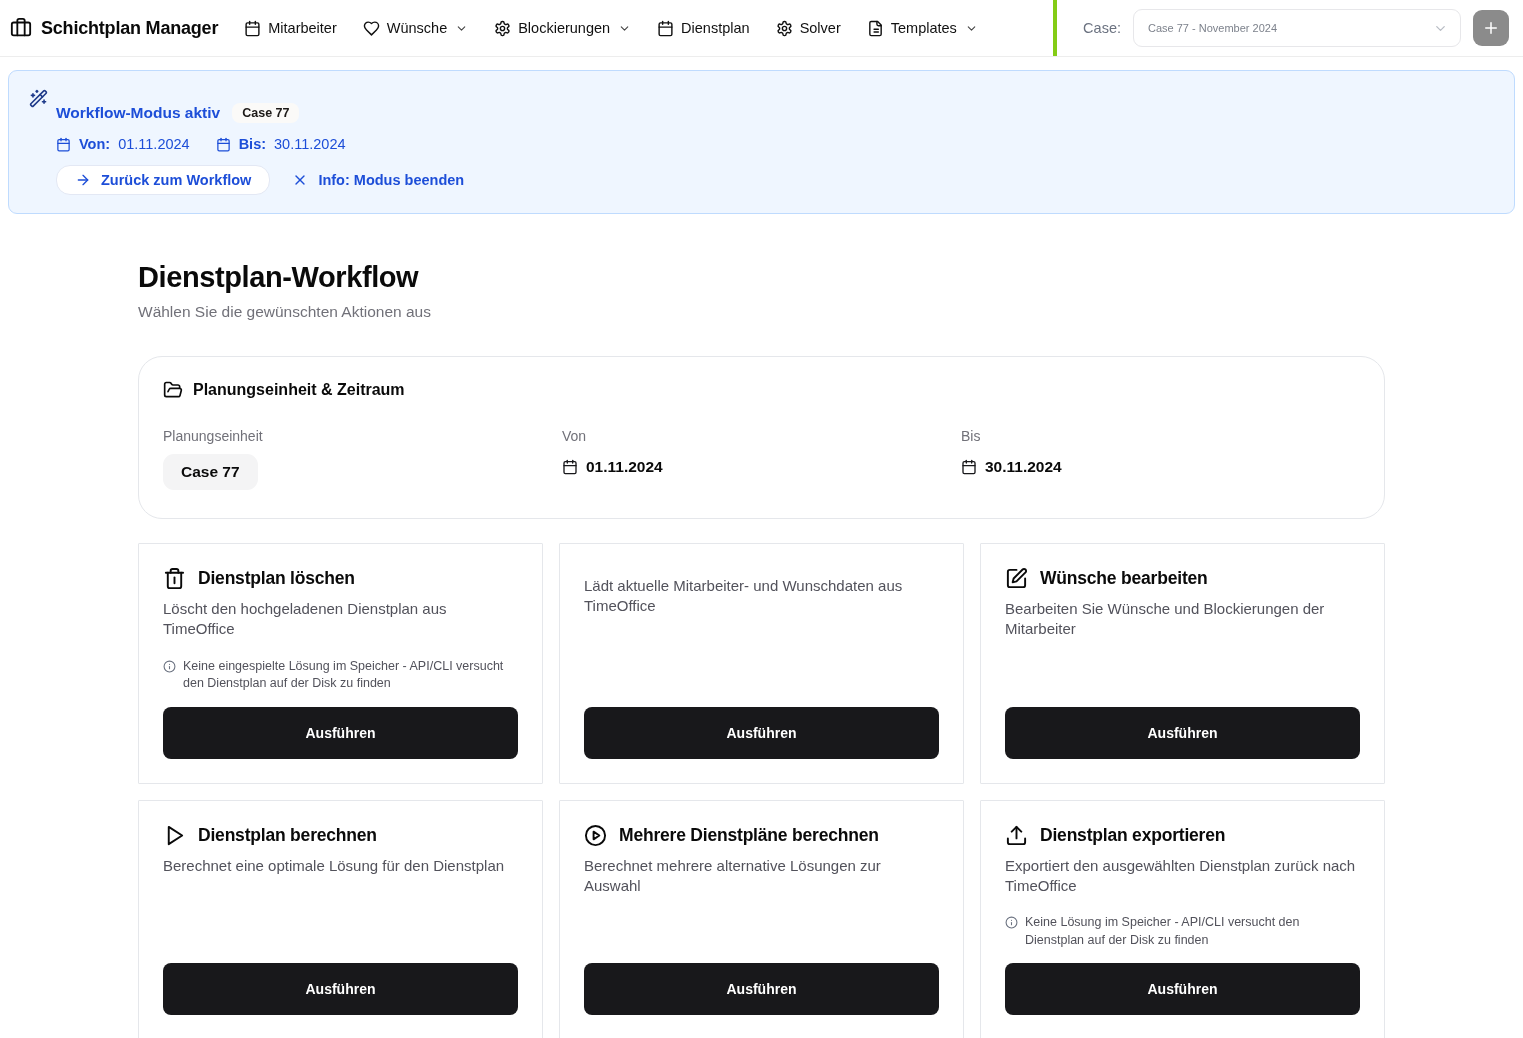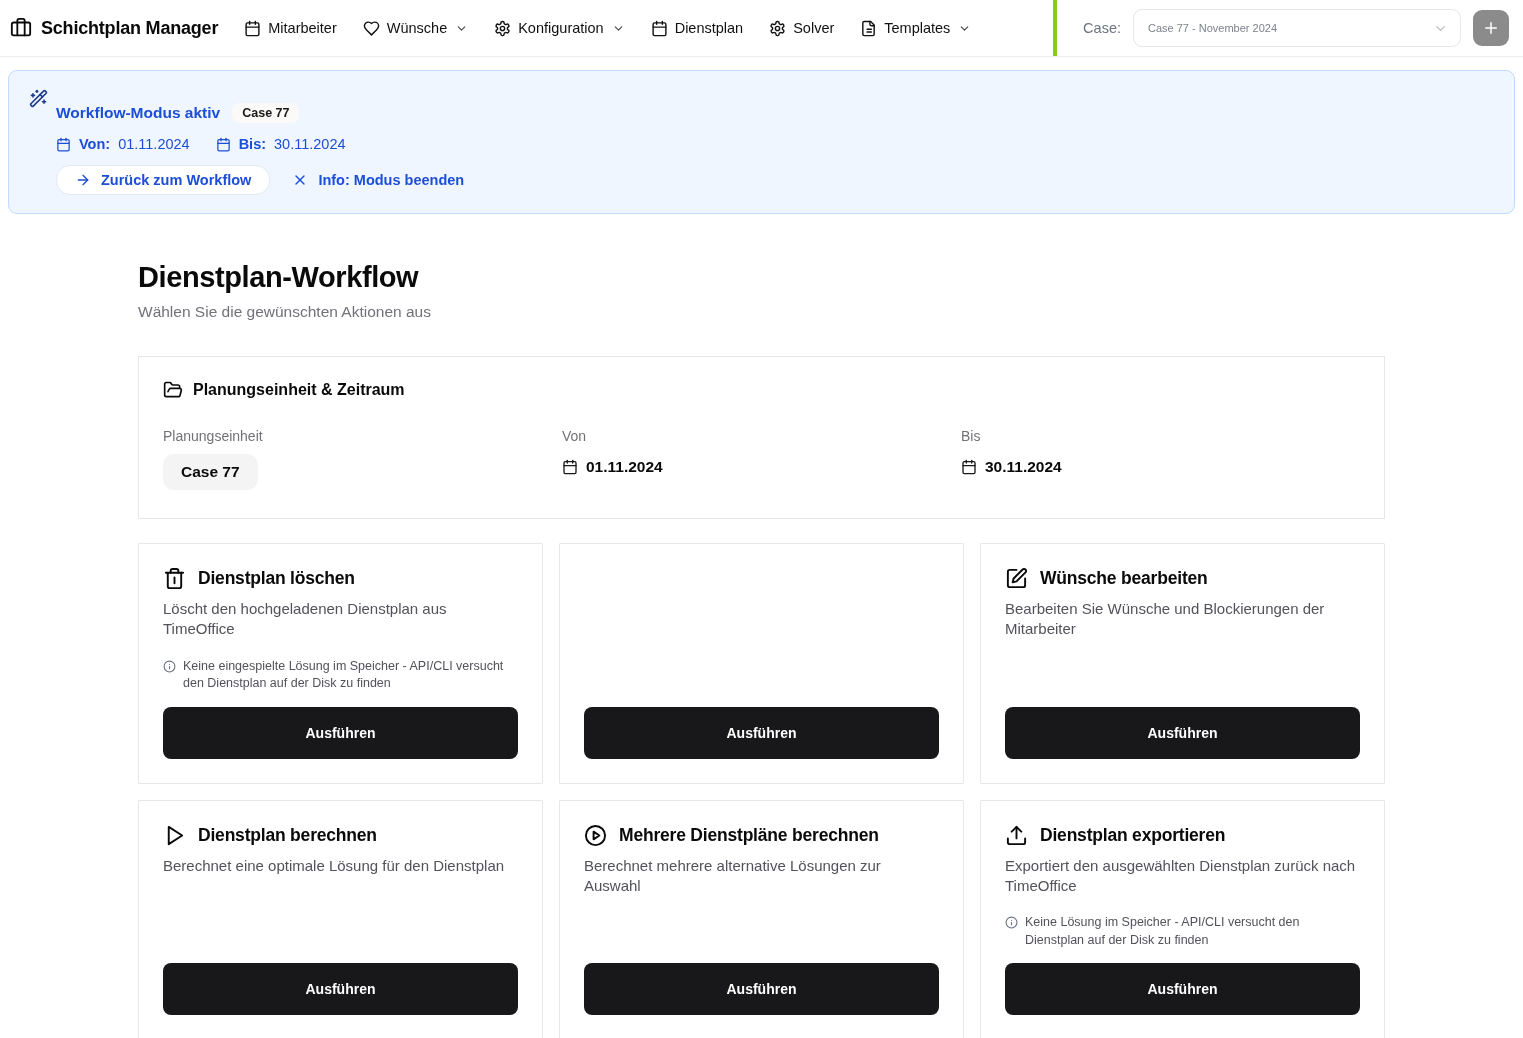--- a/index.html
+++ b/index.html
@@ -30,21 +30,21 @@
   .bdate b { font-weight:700; }
   .banner-actions { display:flex; align-items:center; gap:10px; }
   .btn-back { display:flex; align-items:center; gap:10px; background:#fff; border:1px solid #e3e8f4; border-radius:14px; padding:6px 18px; color:#1d4ed8; font-weight:700; font-size:14.5px; cursor:pointer; }
   .btn-end { display:flex; align-items:center; gap:10px; background:transparent; border:none; padding:6px 12px; color:#1d4ed8; font-weight:700; font-size:14.5px; cursor:pointer; }
 
   
   .main { max-width:1279px; margin:0 auto; padding:47px 16px 16px; }
   .page-title { font-size:29px; font-weight:700; letter-spacing:-.4px; }
   .page-subtitle { margin-top:9px; color:#717179; font-size:15.5px; }
 
-  .summary-card { margin-top:35px; border:1px solid #e5e7eb; border-radius:0; padding:23px 24px 28px; }
+  .summary-card { margin-top:35px; border:1px solid #e5e7eb; border-radius:24px; padding:23px 24px 28px; }
   .summary-head { display:flex; align-items:center; gap:10px; font-weight:700; font-size:16px; }
   .summary-grid { display:grid; grid-template-columns:1fr 1fr 1fr; margin-top:28px; }
   .field-label { color:#717179; font-size:14px; }
   .chip { display:inline-block; margin-top:10px; background:#f4f4f5; border-radius:11px; padding:9px 18px; font-weight:700; font-size:15.5px; color:#0a0a0a; }
   .date-value { display:flex; align-items:center; gap:8px; margin-top:14px; font-weight:700; font-size:15.5px; }
   .date-value .ic { color:#18181b; }
 
   .cards-grid { display:grid; grid-template-columns:1fr 1fr 1fr; gap:16px; margin-top:24px; }
   .action-card { border:1px solid #e5e7eb; border-radius:1px; padding:23px 24px 24px; display:flex; flex-direction:column; min-height:228px; }
   .card-head { display:flex; align-items:center; gap:12px; font-weight:700; font-size:17.5px; letter-spacing:-.2px; }
@@ -94,21 +94,21 @@
       </span>
     </div>
 
     <div class="nav-item">
       <span>
         <svg width="17" height="17" viewBox="0 0 24 24">
             <path d="M12.22 2h-.44a2 2 0 0 0-2 2v.18a2 2 0 0 1-1 1.73l-.43.25a2 2 0 0 1-2 0l-.15-.08a2 2 0 0 0-2.73.73l-.22.38a2 2 0 0 0 .73 2.73l.15.1a2 2 0 0 1 1 1.72v.51a2 2 0 0 1-1 1.74l-.15.09a2 2 0 0 0-.73 2.73l.22.38a2 2 0 0 0 2.73.73l.15-.08a2 2 0 0 1 2 0l.43.25a2 2 0 0 1 1 1.73V20a2 2 0 0 0 2 2h.44a2 2 0 0 0 2-2v-.18a2 2 0 0 1 1-1.73l.43-.25a2 2 0 0 1 2 0l.15.08a2 2 0 0 0 2.73-.73l.22-.39a2 2 0 0 0-.73-2.73l-.15-.08a2 2 0 0 1-1-1.74v-.5a2 2 0 0 1 1-1.74l.15-.09a2 2 0 0 0 .73-2.73l-.22-.38a2 2 0 0 0-2.73-.73l-.15.08a2 2 0 0 1-2 0l-.43-.25a2 2 0 0 1-1-1.73V4a2 2 0 0 0-2-2z"></path>
             <circle cx="12" cy="12" r="3"></circle>
           </svg>
       </span>
-      <span>Konfiguration</span>
+      <span>Blockierungen</span>
       <span class="chev">
         <svg width="13" height="13" viewBox="0 0 24 24">
             <path d="m6 9 6 6 6-6"></path>
           </svg>
       </span>
     </div>
 
     <div class="nav-item">
       <span>
         <svg width="17" height="17" viewBox="0 0 24 24">
@@ -308,20 +308,21 @@
               <path d="M12 16v-4"></path>
               <path d="M12 8h.01"></path>
             </svg>
         </span>
         <span>Keine eingespielte Lösung im Speicher - API/CLI versucht den Dienstplan auf der Disk zu finden</span>
       </div>
       <button class="run-btn">Ausführen</button>
     </div>
 
     <div class="action-card">
+      <div class="card-desc">Lädt aktuelle Mitarbeiter- und Wunschdaten aus TimeOffice</div>
       <button class="run-btn">Ausführen</button>
     </div>
 
     <div class="action-card">
       <div class="card-head">
         <span>
           <svg width="23" height="23" viewBox="0 0 24 24">
               <path d="M12 3H5a2 2 0 0 0-2 2v14a2 2 0 0 0 2 2h14a2 2 0 0 0 2-2v-7"></path>
               <path d="M18.375 2.625a2.121 2.121 0 1 1 3 3L12 15l-4 1 1-4Z"></path>
             </svg>

